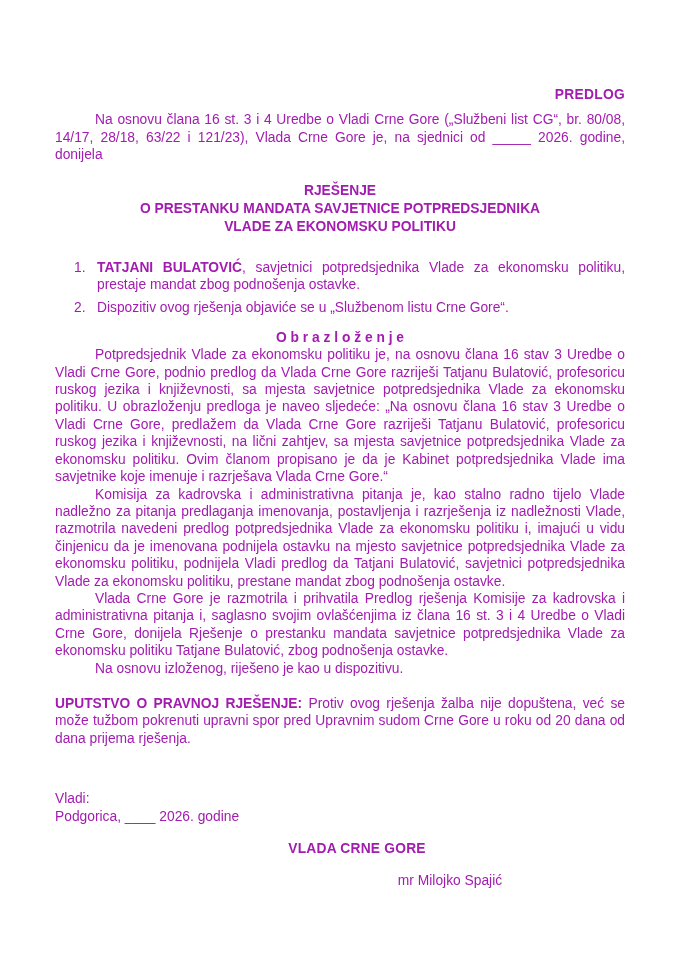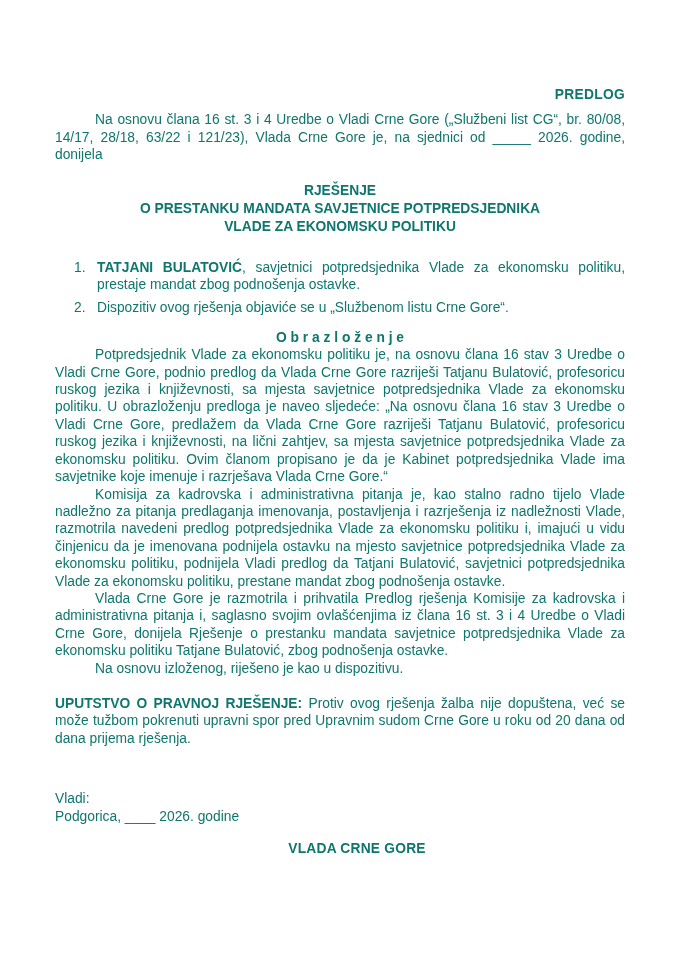--- a/index.html
+++ b/index.html
@@ -6,21 +6,21 @@
   html, body { background: #ffffff; }
   .page {
     position: relative;
     width: 679px;
     height: 960px;
     margin: 0 auto;
     background: #ffffff;
     font-family: "Liberation Sans", sans-serif;
     font-size: 13.8px;
     line-height: 17.4px;
-    color: #0f766e;
+    color: #a21caf;
     padding: 86px 54px 0 55px;
     overflow: hidden;
   }
   .predlog {
     text-align: right;
     font-weight: bold;
     letter-spacing: 0.3px;
   }
   .intro {
     margin-top: 8px;
@@ -112,15 +112,16 @@
   </p>
 
   <div class="broj-block">
     <div>Vladi:</div>
     <div>Podgorica, ____ 2026. godine</div>
   </div>
 
   <div class="gov">VLADA CRNE GORE</div>
 
   <div class="sig">
+    <div class="sig-name">mr Milojko Spajić</div>
   </div>
 
 </div>
 
 </body></html>

